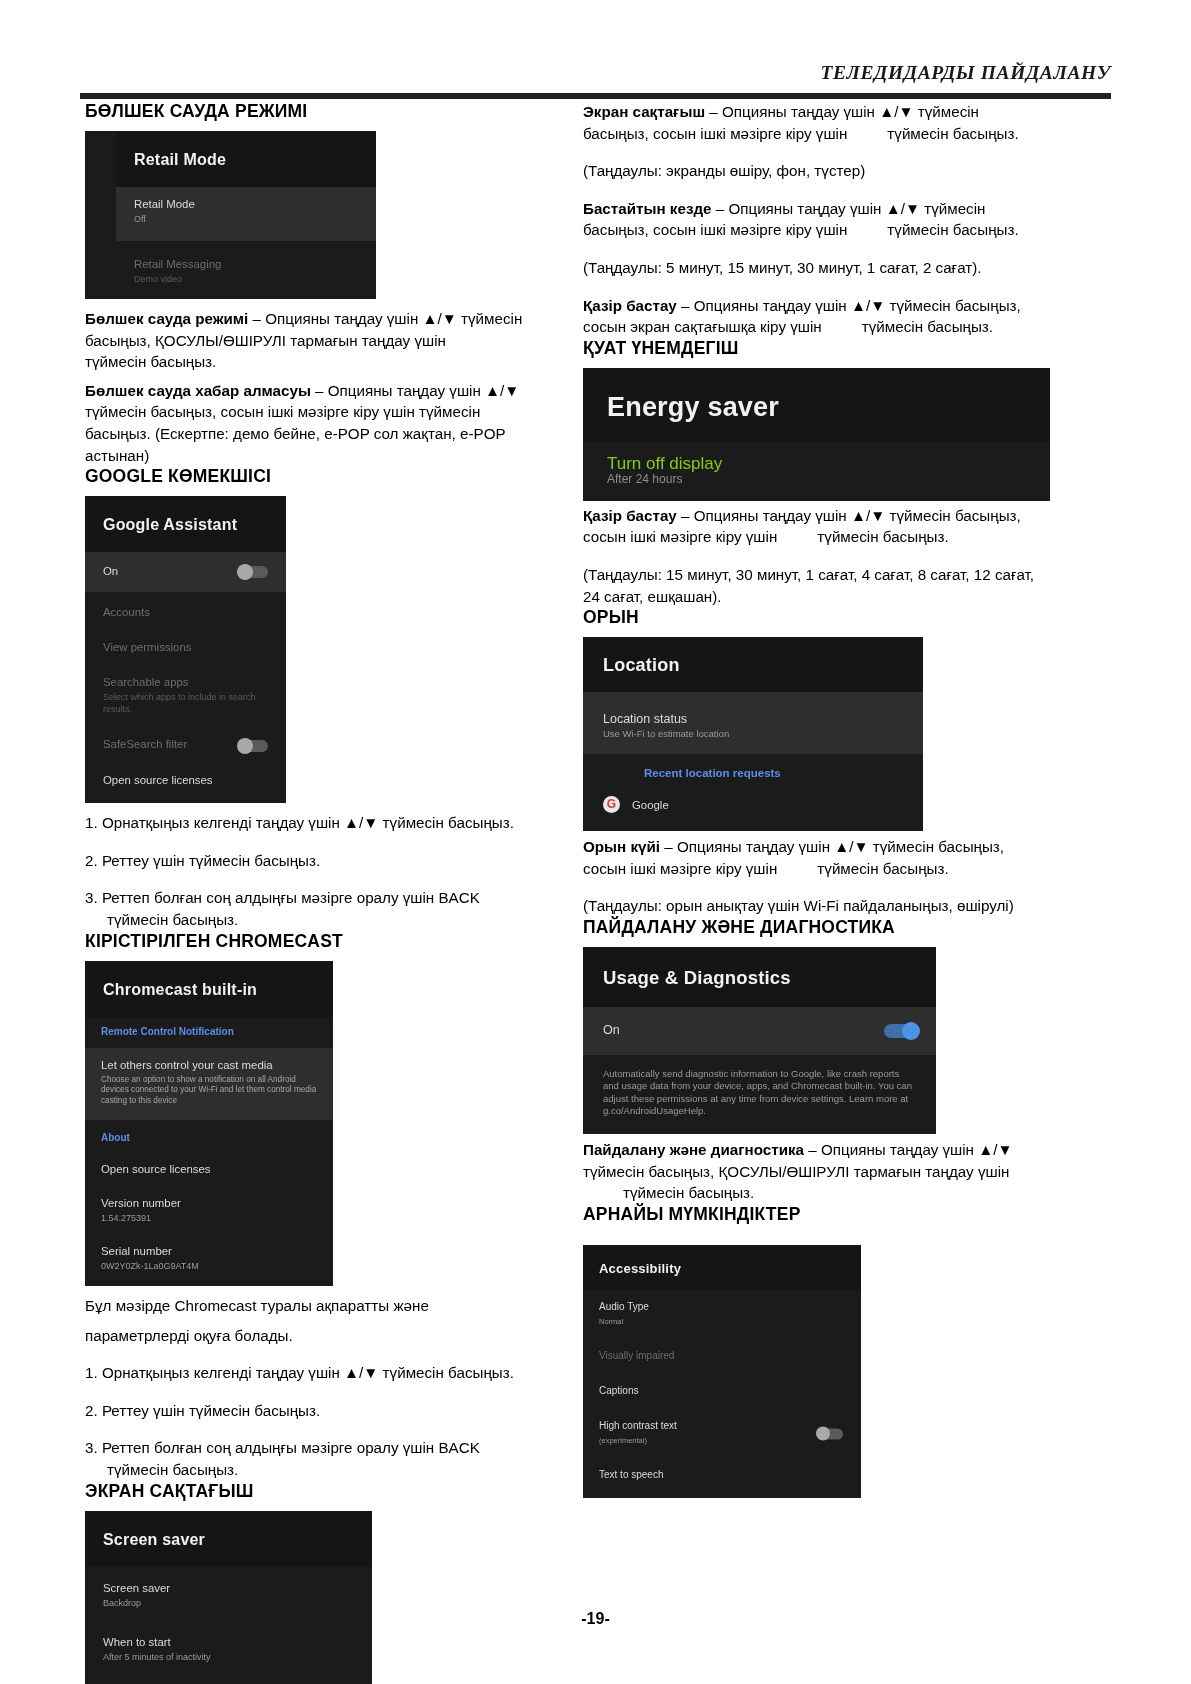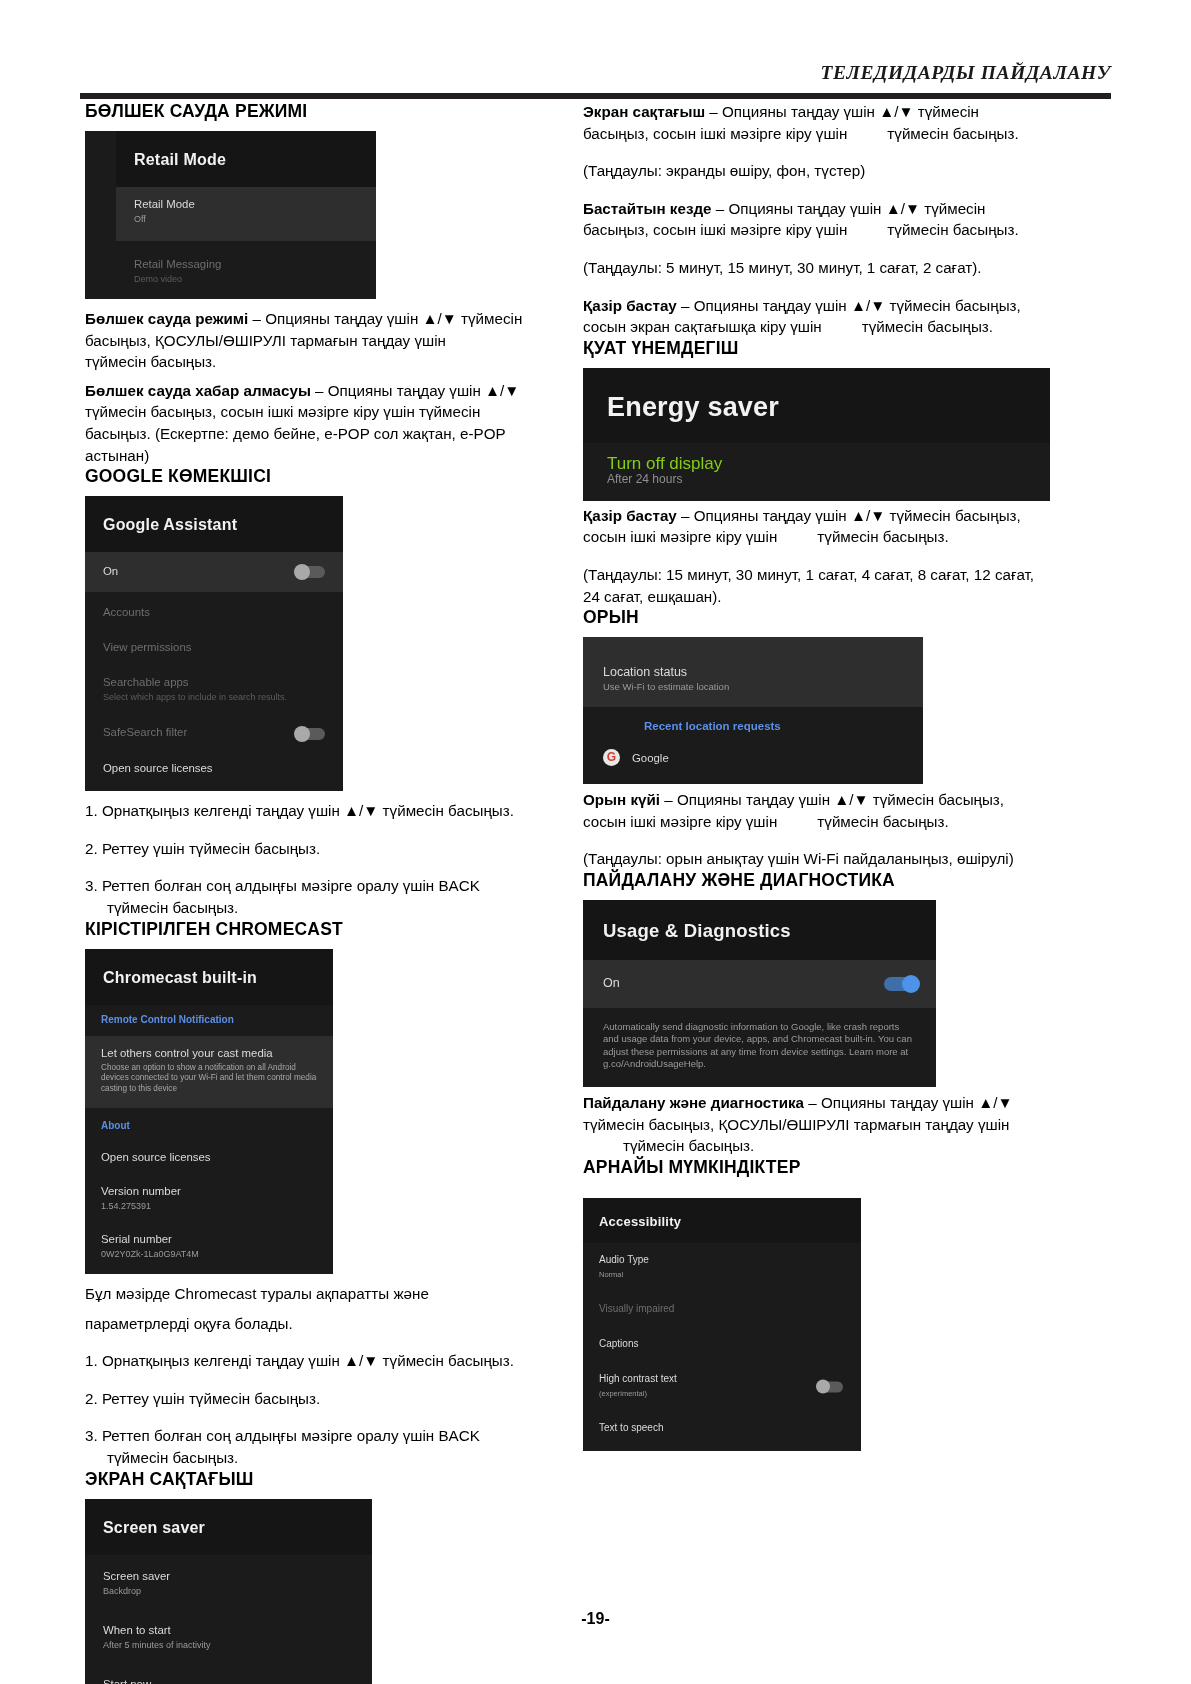--- a/index.html
+++ b/index.html
@@ -169,21 +169,21 @@
   }
   .row-with-icon {
     display: flex;
     align-items: center;
     padding: 10px 18px 14px 18px;
   }
   .row-with-icon .r-main { font-size: 11.4px; color: #dcdcdc; }
 
   
   .shot-retail      { width: 260px; margin-top: 2px; padding-left: 31px; }
-  .shot-assistant   { width: 258px; margin-top: 3px; }
+  .shot-assistant   { width: 201px; margin-top: 3px; }
   .shot-chromecast  { width: 248px; margin-top: 3px; }
   .shot-screensaver { width: 287px; margin-top: 3px; }
   .shot-energy      { width: 467px; margin-top: 3px; }
   .shot-location    { width: 340px; margin-top: 3px; }
   .shot-usage       { width: 353px; margin-top: 3px; }
   .shot-access      { width: 278px; margin-top: 20px; }
 
   .shot-energy .shot-title { font-size: 27px; padding: 24px 24px 20px 24px; }
   .shot-energy .row .r-main { font-size: 17px; color: #84cc16; }
   .shot-energy .row .r-sub  { font-size: 12px; color: #8f8f8f; }
@@ -364,21 +364,22 @@
     <div class="para-block" style="margin-top:4px;">
       <p class="body">
         <span class="b">Қазір бастау</span><span> – Опцияны таңдау үшін ▲/▼ түймесін басыңыз, сосын ішкі мәзірге кіру үшін</span><span class="wide-space"></span><span>түймесін басыңыз.</span>
       </p>
       <p class="body">(Таңдаулы: 15 минут, 30 минут, 1 сағат, 4 сағат, 8 сағат, 12 сағат, 24 сағат, ешқашан).</p>
     </div>
 
     <h2 class="sec-title gap-before">ОРЫН</h2>
 
     <div class="shot shot-location">
-      <div class="row hl" style="padding:28px 20px 14px 20px;">
+      <div class="shot-title">Location</div>
+      <div class="row hl" style="padding:20px 20px 14px 20px;">
         <div class="r-main">Location status</div>
         <div class="r-sub">Use Wi-Fi to estimate location</div>
       </div>
       <div class="row" style="padding:12px 20px 8px 20px;">
         <div class="r-main blue" style="font-size:11.5px;margin-left:41px;">Recent location requests</div>
       </div>
       <div class="row-with-icon" style="padding:8px 20px 18px 20px;">
         <span class="g-icon"></span>
         <span class="r-main">Google</span>
       </div>

